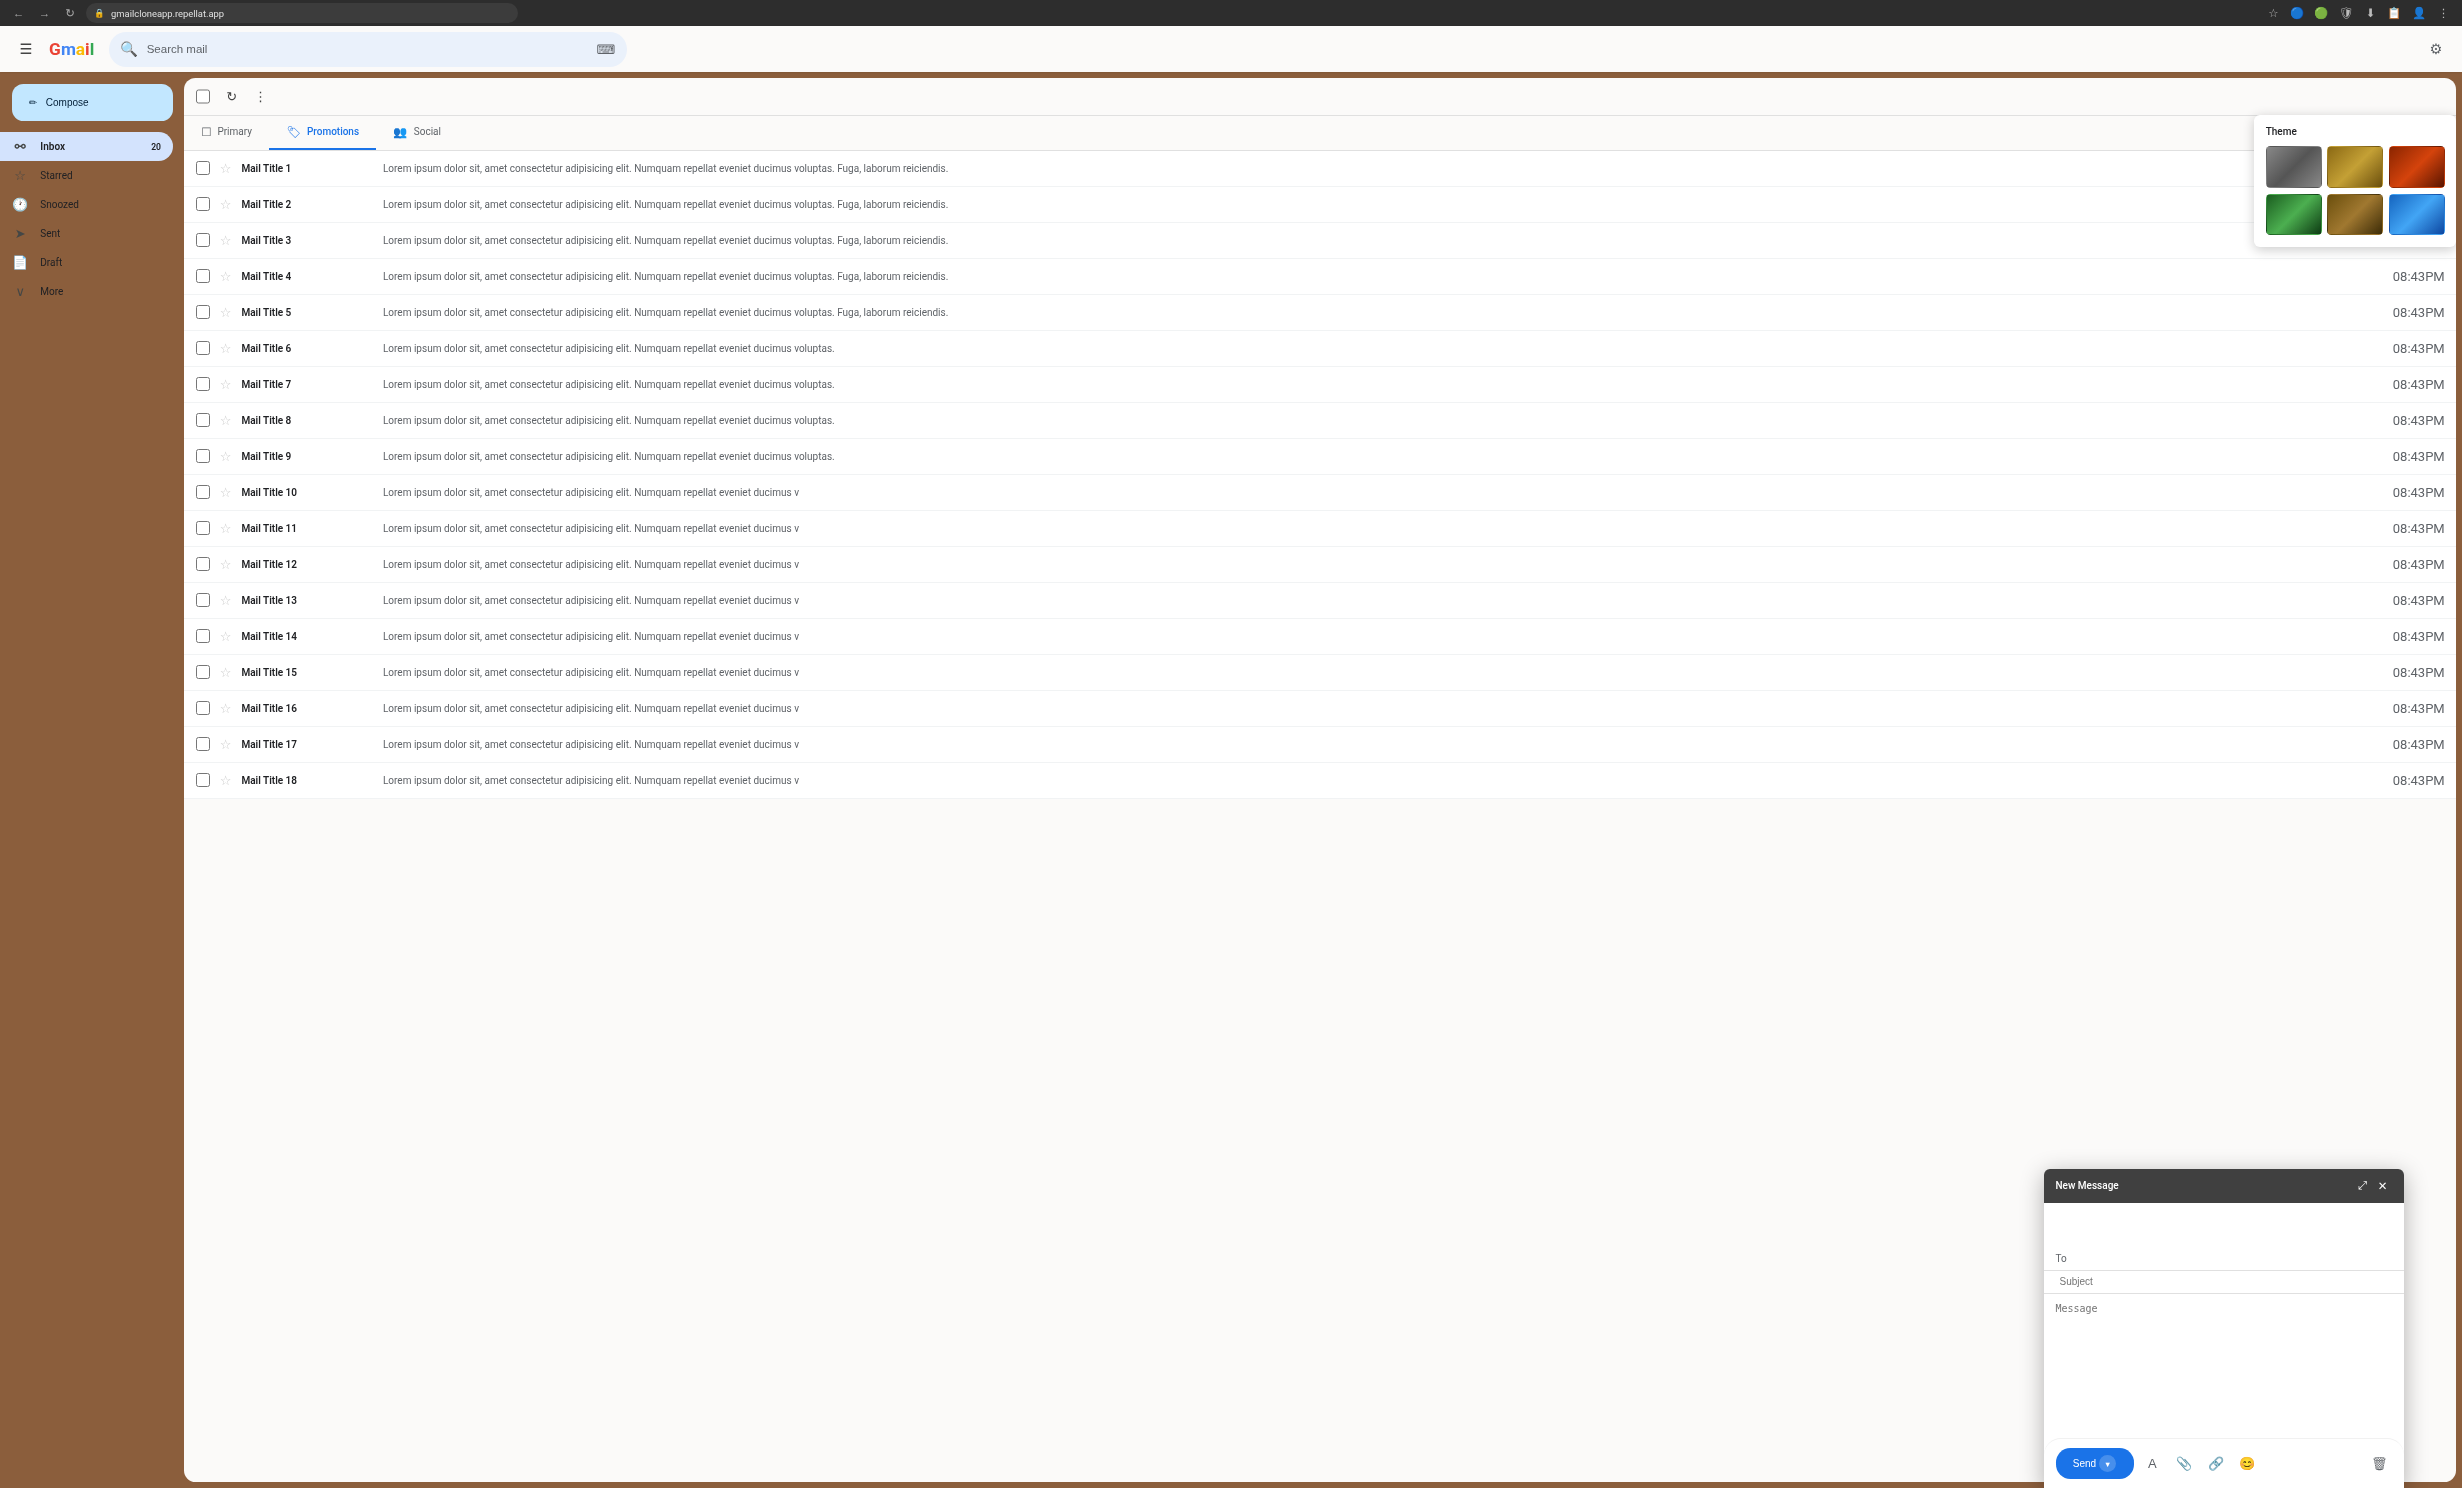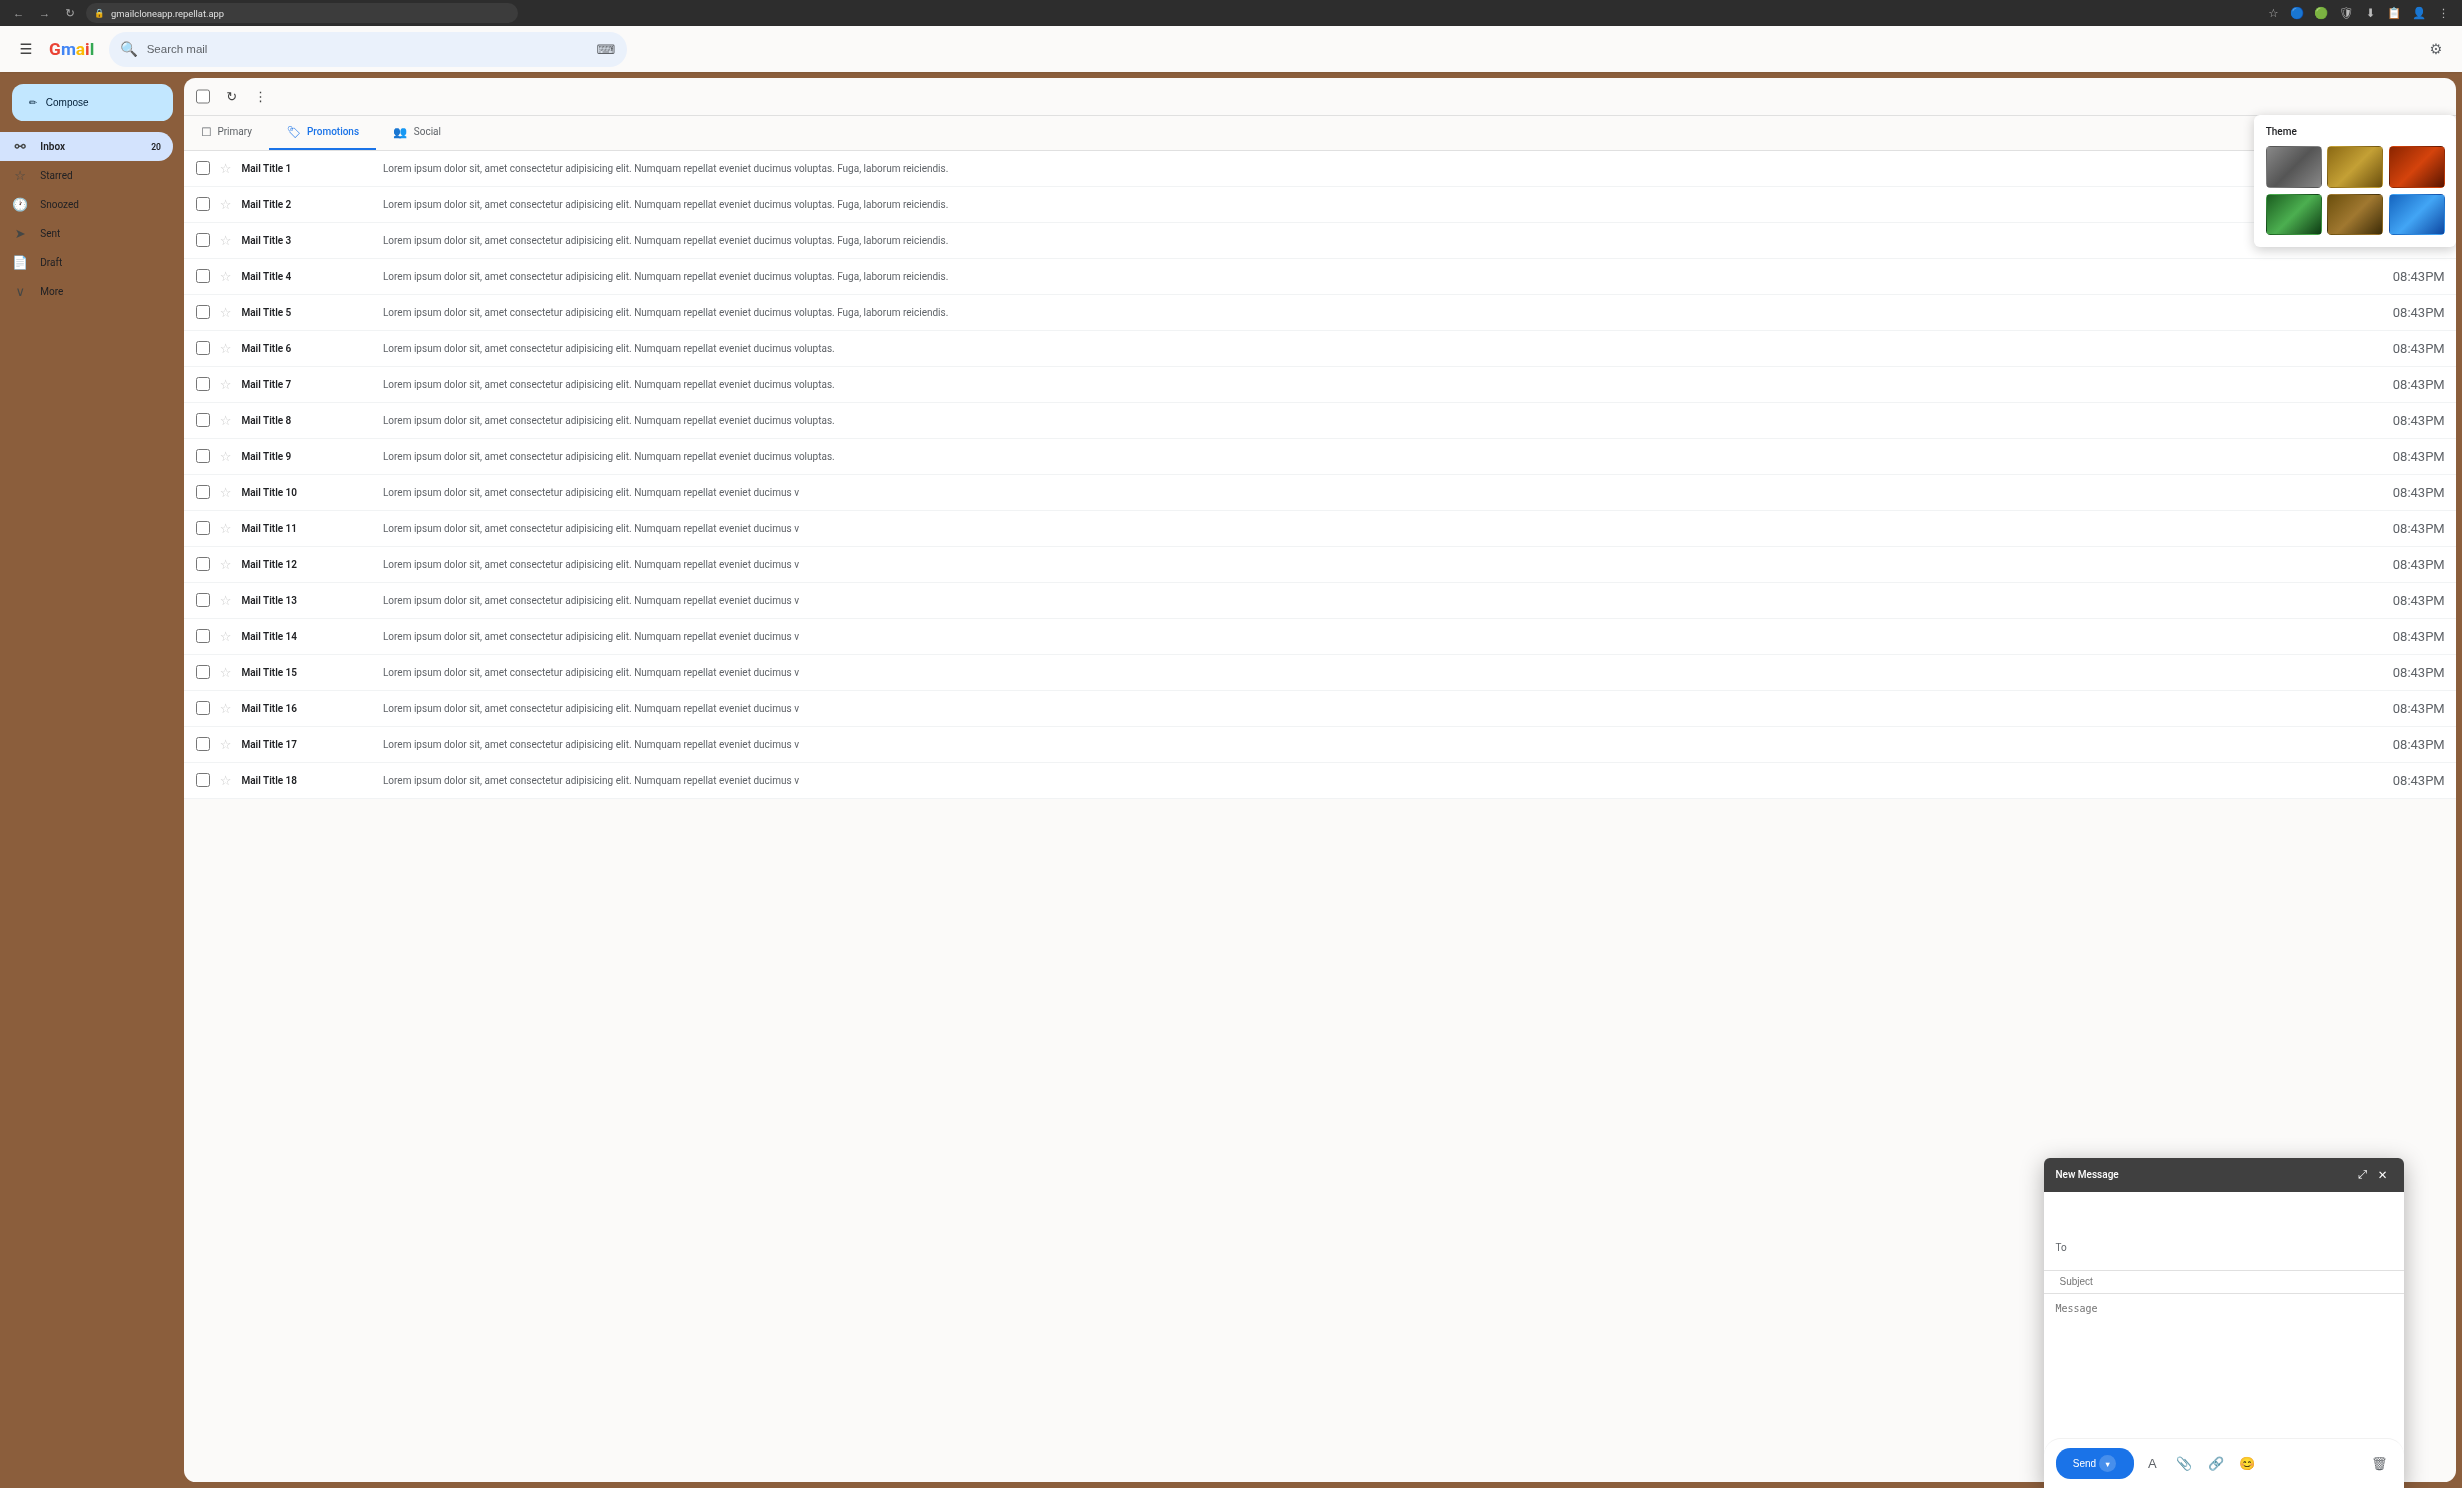--- a/index.html
+++ b/index.html
@@ -404,21 +404,20 @@
     .compose-body {
       display: flex;
       flex-direction: column;
       flex: 1;
     }
     .compose-field {
       display: flex;
       align-items: flex-start;
       padding: 5.8px 11.5px;
       border-bottom: 0.7px solid #e0e0e0;
-      flex-direction: column;
     }
     .compose-field-label {
       font-size: 10px;
       color: #5f6368;
       min-width: 43px;
     }
     .compose-field-input {
       flex: 1;
       border: none;
       outline: none;

